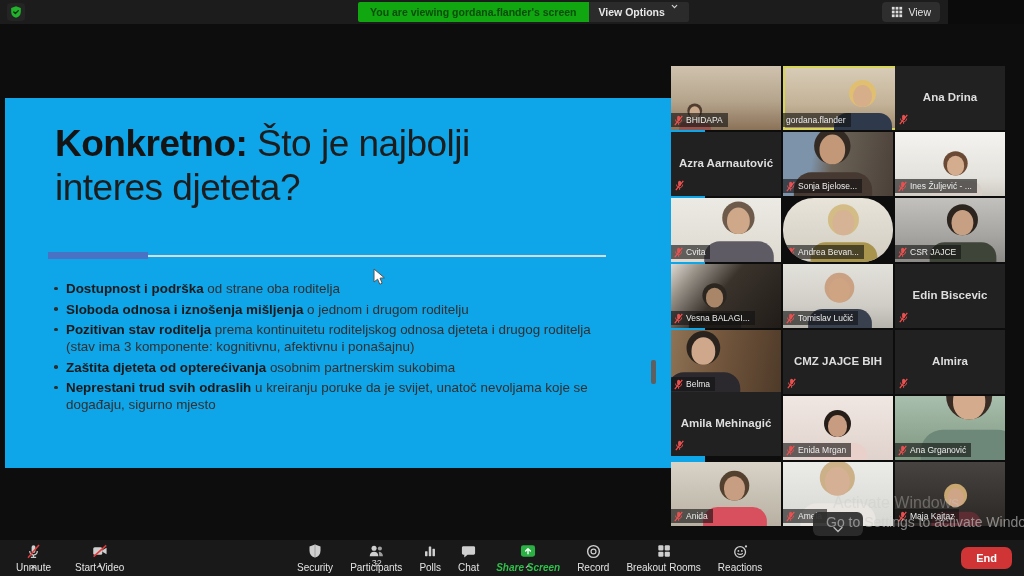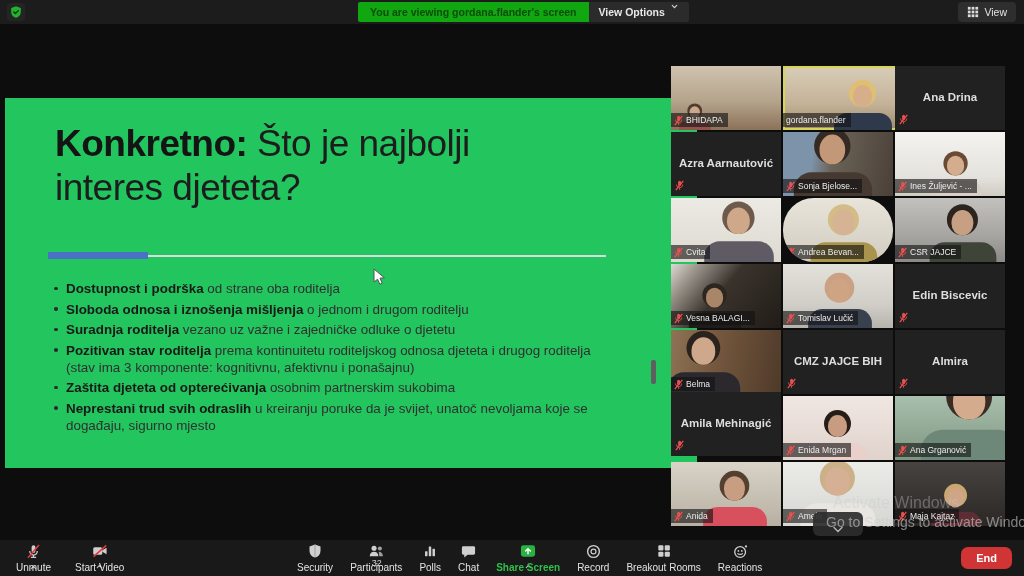--- a/index.html
+++ b/index.html
@@ -3,29 +3,29 @@
 <meta charset="utf-8">
 <style>
   html,body{margin:0;padding:0;}
   body{
     width:1024px;height:576px;position:relative;overflow:hidden;
     background:#0b0b0b;
     font-family:"Liberation Sans","DejaVu Sans",sans-serif;
     --green:#2bb043;--red:#d03434;--accent:#4a72c4;--active:#d8d455;--banner:#10a710;
   }
   
-  .topbar{position:absolute;left:0;top:0;width:1024px;height:24px;background:#1c1c1c;}
+  .topbar{position:absolute;left:0;top:0;width:948px;height:24px;background:#1c1c1c;}
   .shield-wrap{position:absolute;left:7px;top:3px;width:18px;height:18px;background:#242424;border-radius:4px;display:flex;align-items:center;justify-content:center;}
   .banner-row{position:absolute;left:358px;top:2px;height:20px;display:flex;}
   .banner{background:var(--banner);color:#titles;color:#0b4d0b;font-size:10.5px;font-weight:bold;line-height:20px;padding:0 12px;border-radius:2px 0 0 2px;}
   .view-options{background:#2b2b2b;color:#e8e8e8;font-size:10.5px;font-weight:bold;line-height:20px;padding:0 10px;display:flex;gap:5px;border-radius:0 2px 2px 0;cursor:default;}
   .view-btn{position:absolute;right:8px;top:2px;height:20px;background:#2e2e2e;border-radius:4px;color:#e4e4e4;font-size:10.5px;display:flex;align-items:center;gap:5px;padding:0 9px;}
   
   .screen{position:absolute;left:0;top:24px;width:1024px;height:516px;background:#0d0d0d;}
-  .slide{position:absolute;left:5px;top:74px;width:692px;height:370px;background:#22c55e;}
+  .slide{position:absolute;left:5px;top:74px;width:692px;height:370px;background:#0ea5e9;padding-left:8px;}
   .slide-title{position:absolute;left:50px;top:24px;width:525px;font-size:37px;line-height:1.2;color:#141414;letter-spacing:-0.5px;}
   .slide-title .t-bold{font-weight:bold;}
   .slide-title .t-light{font-weight:normal;color:#1d1d1d;}
   .accent-line{position:absolute;left:43px;top:157px;width:558px;height:2px;background:#d7dbe3;}
   .accent-bar{position:absolute;left:43px;top:154px;width:100px;height:7px;background:var(--accent);}
   .bullets{position:absolute;left:46px;top:182px;width:566px;margin:0;padding:0;list-style:none;font-size:13.4px;line-height:17px;color:#303030;}
   .bullets li{position:relative;padding-left:15px;margin-bottom:3.5px;}
   .bullets li::before{content:"";position:absolute;left:3px;top:6.5px;width:3.6px;height:3.6px;border-radius:50%;background:#2c2c2c;}
   .bullets .b-bold{font-weight:bold;color:#191919;}
   .scroll-nub{position:absolute;left:651px;top:336px;width:5px;height:24px;background:#5f5f5f;border-radius:2px;}
@@ -44,21 +44,21 @@
   .wm1{position:absolute;left:833px;top:494px;font-size:16px;color:rgba(200,200,200,.38);z-index:8;}
   .wm2{position:absolute;left:826px;top:514px;font-size:14px;color:rgba(205,205,205,.6);z-index:9;white-space:nowrap;}
   .gal-scroll{position:absolute;left:813px;top:512px;width:50px;height:24px;background:rgba(44,44,44,.92);border-radius:6px;z-index:7;display:flex;align-items:flex-end;justify-content:center;padding-bottom:2px;box-sizing:border-box;}
   
   .toolbar{position:absolute;left:0;top:540px;width:1024px;height:36px;background:#191919;}
   .tb-left{position:absolute;left:16px;top:3px;display:flex;gap:24px;}
   .tb-center{position:absolute;left:297px;top:3px;display:flex;gap:17px;}
   .tb-item{display:flex;flex-direction:column;align-items:center;gap:1px;color:#e3e3e3;font-size:10px;}
   .tb-item .icon-row{height:18px;display:flex;align-items:center;gap:3px;flex-direction:column;}
   .tb-item .count{font-size:9px;color:#d7d7d7;margin-left:1px;position:relative;top:-4px;}
-  .tb-item.accent,.tb-item.accent .label{color:#2fbf4a;font-weight:bold;}
+  .tb-item.accent,.tb-item.accent .label{color:#2fbf4a;font-weight:bold;font-style:italic;}
   .tb-item .label{white-space:nowrap;}
   .end-btn{position:absolute;right:12px;top:7px;height:22px;background:var(--red);color:#ffffff;font-size:11px;font-weight:bold;border:none;border-radius:7px;padding:0 15px;line-height:22px;}
 </style>
 </head>
 <body style="--banner: #10a710; --green: #2bb043; --red: #d03434; --accent: #4a72c4; --active: #d8d455;">
 
 <div class="topbar">
   <div class="shield-wrap">
     <svg width="14" height="14" viewBox="0 0 18 18">
       <path d="M9 1.6 L15.2 4 V8.6 C15.2 12.7 12.7 15.3 9 16.4 C5.3 15.3 2.8 12.7 2.8 8.6 V4 Z" fill="#21b32b"></path>
@@ -95,21 +95,20 @@
 <div class="screen">
   <div class="slide">
     <div class="slide-title">
       <span class="t-bold">Konkretno:</span><span class="t-light"> Što je najbolji interes djeteta?</span>
     </div>
     <div class="accent-line"></div>
     <div class="accent-bar"></div>
     <ul class="bullets" id="bullets">
         <li><span class="b-bold">Dostupnost i podrška</span><span> od strane oba roditelja</span></li>
         <li><span class="b-bold">Sloboda odnosa i iznošenja mišljenja</span><span> o jednom i drugom roditelju</span></li>
-        <li><span class="b-bold">Suradnja roditelja</span><span> vezano uz važne i zajedničke odluke o djetetu</span></li>
         <li><span class="b-bold">Pozitivan stav roditelja</span><span> prema kontinuitetu roditeljskog odnosa djeteta i drugog roditelja (stav ima 3 komponente: kognitivnu, afektivnu i ponašajnu)</span></li>
         <li><span class="b-bold">Zaštita djeteta od opterećivanja</span><span> osobnim partnerskim sukobima</span></li>
         <li><span class="b-bold">Neprestani trud svih odraslih</span><span> u kreiranju poruke da je svijet, unatoč nevoljama koje se događaju, sigurno mjesto</span></li>
       </ul>
     <svg class="cursor" width="13" height="19" viewBox="0 0 13 19">
       <path d="M1 1 L1 14 L4.6 11.2 L6.8 16.3 L9.2 15.2 L7 10.2 L11.4 9.8 Z" fill="#fdfdfd" stroke="#555" stroke-width="1"></path>
     </svg>
   </div>
   <div class="scroll-nub"></div>
 </div>

